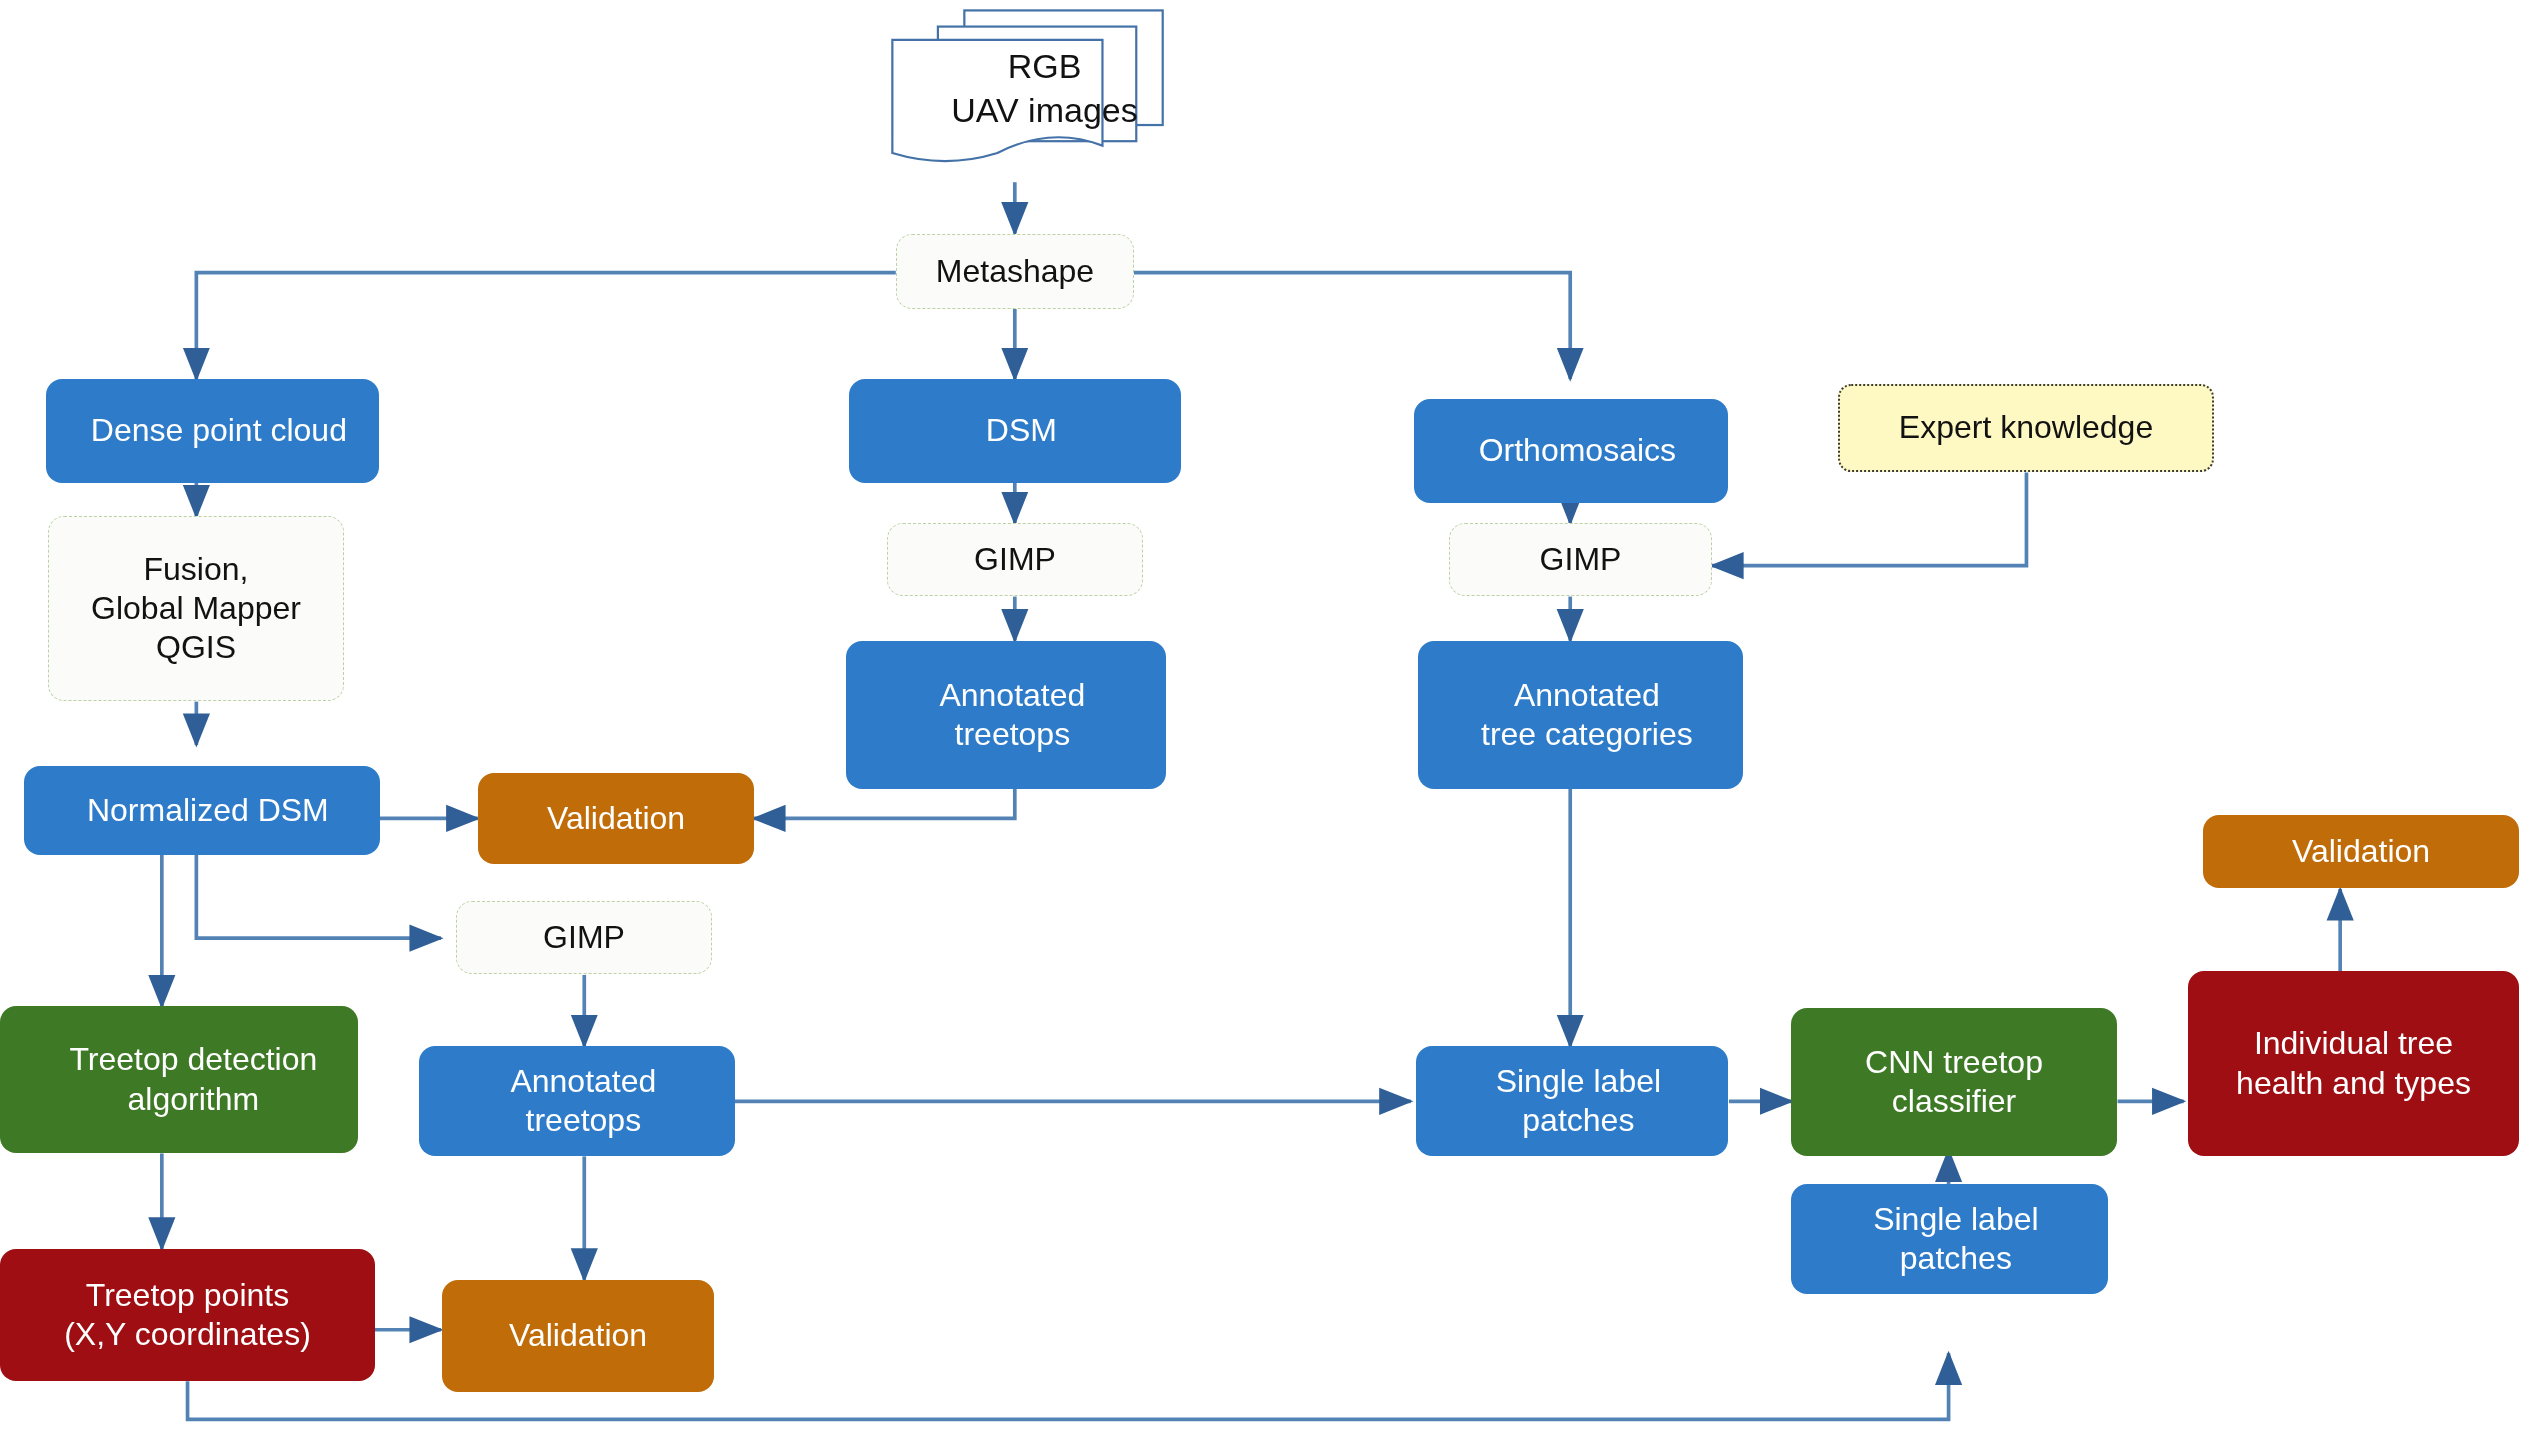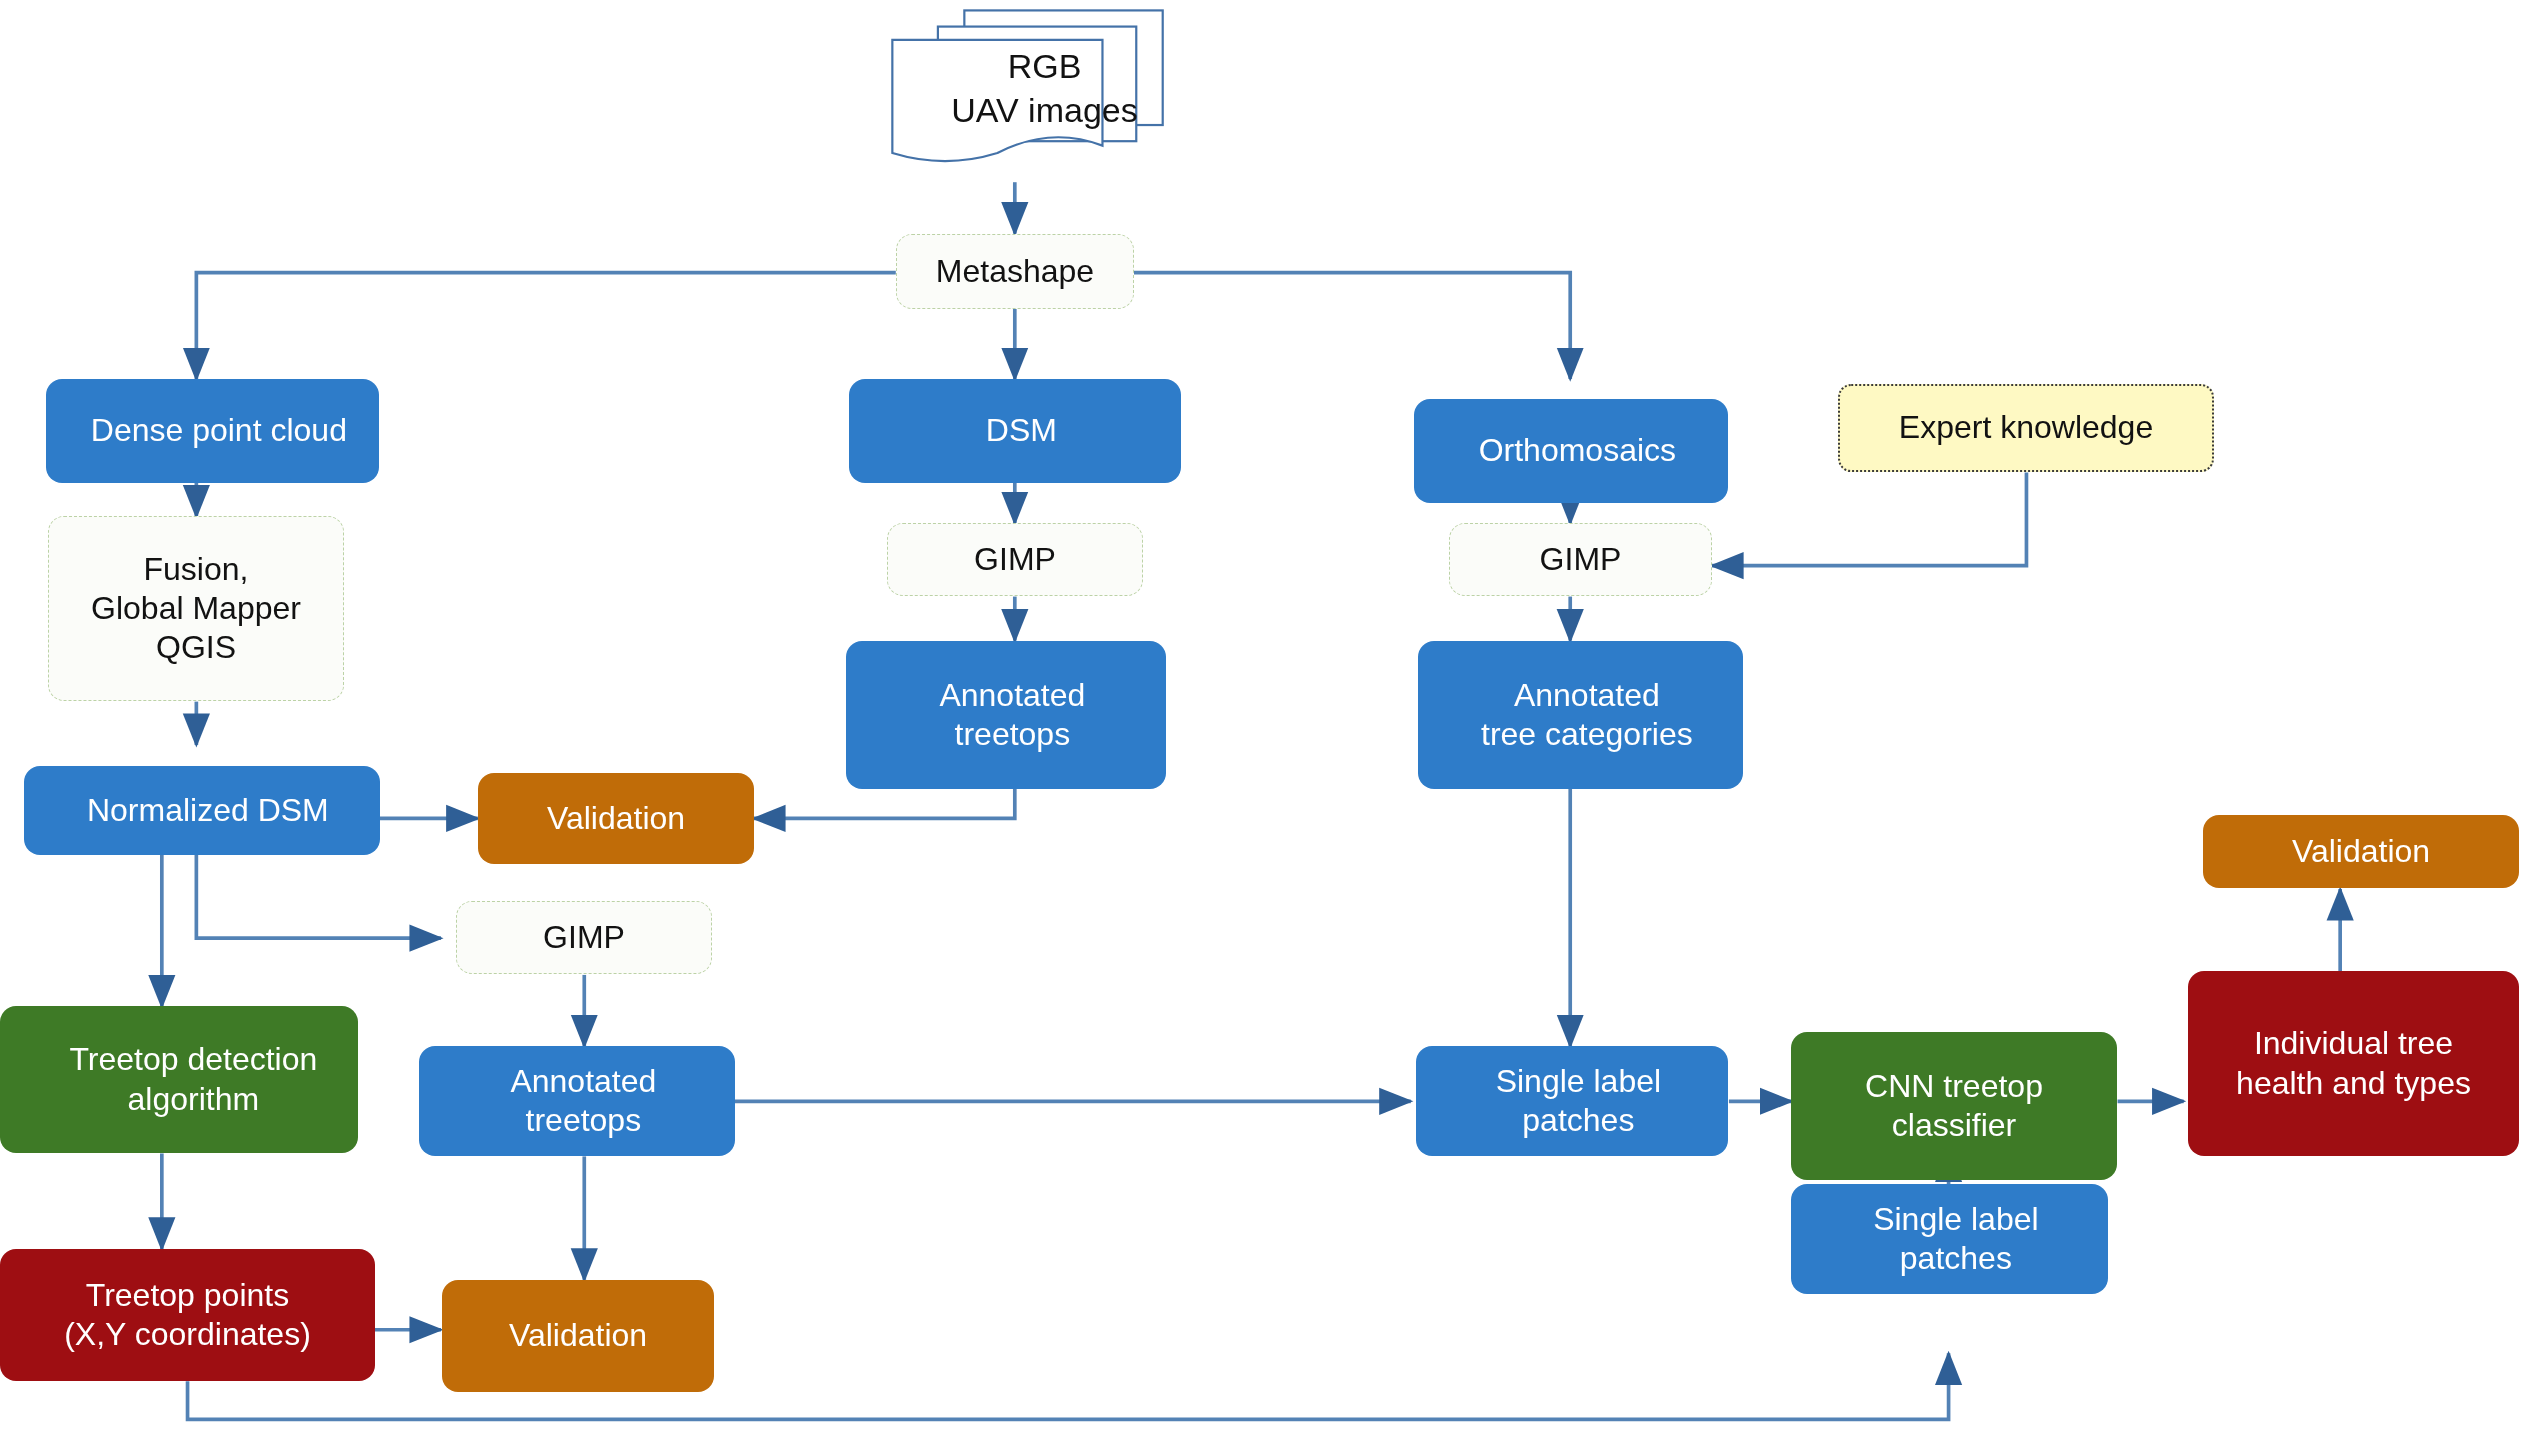--- a/index.html
+++ b/index.html
@@ -149,21 +149,21 @@
 
   <div class="node n-green" style="left:0px; top:1006px; width:358px; height:147px; font-size:32px;padding-left:36px;">Treetop detection
 algorithm</div>
 
   <div class="node n-blue" style="left:419px; top:1046px; width:316px; height:110px; font-size:32px;">Annotated
 treetops</div>
 
   <div class="node n-blue" style="left:1416px; top:1046px; width:312px; height:110px; font-size:32px;">Single label
 patches</div>
 
-  <div class="node n-green" style="left:1791px; top:1008px; width:326px; height:148px; font-size:32px;margin-top:24px;">CNN treetop
+  <div class="node n-green" style="left:1791px; top:1008px; width:326px; height:148px; font-size:32px;">CNN treetop
 classifier</div>
 
   <div class="node n-red" style="left:2188px; top:971px; width:331px; height:185px; font-size:32px;">Individual tree
 health and types</div>
 
   <div class="node n-orange" style="left:2203px; top:815px; width:316px; height:73px; font-size:32px;">Validation</div>
 
   <div class="node n-blue" style="left:1791px; top:1184px; width:317px; height:110px; font-size:32px;">Single label
 patches</div>
 

